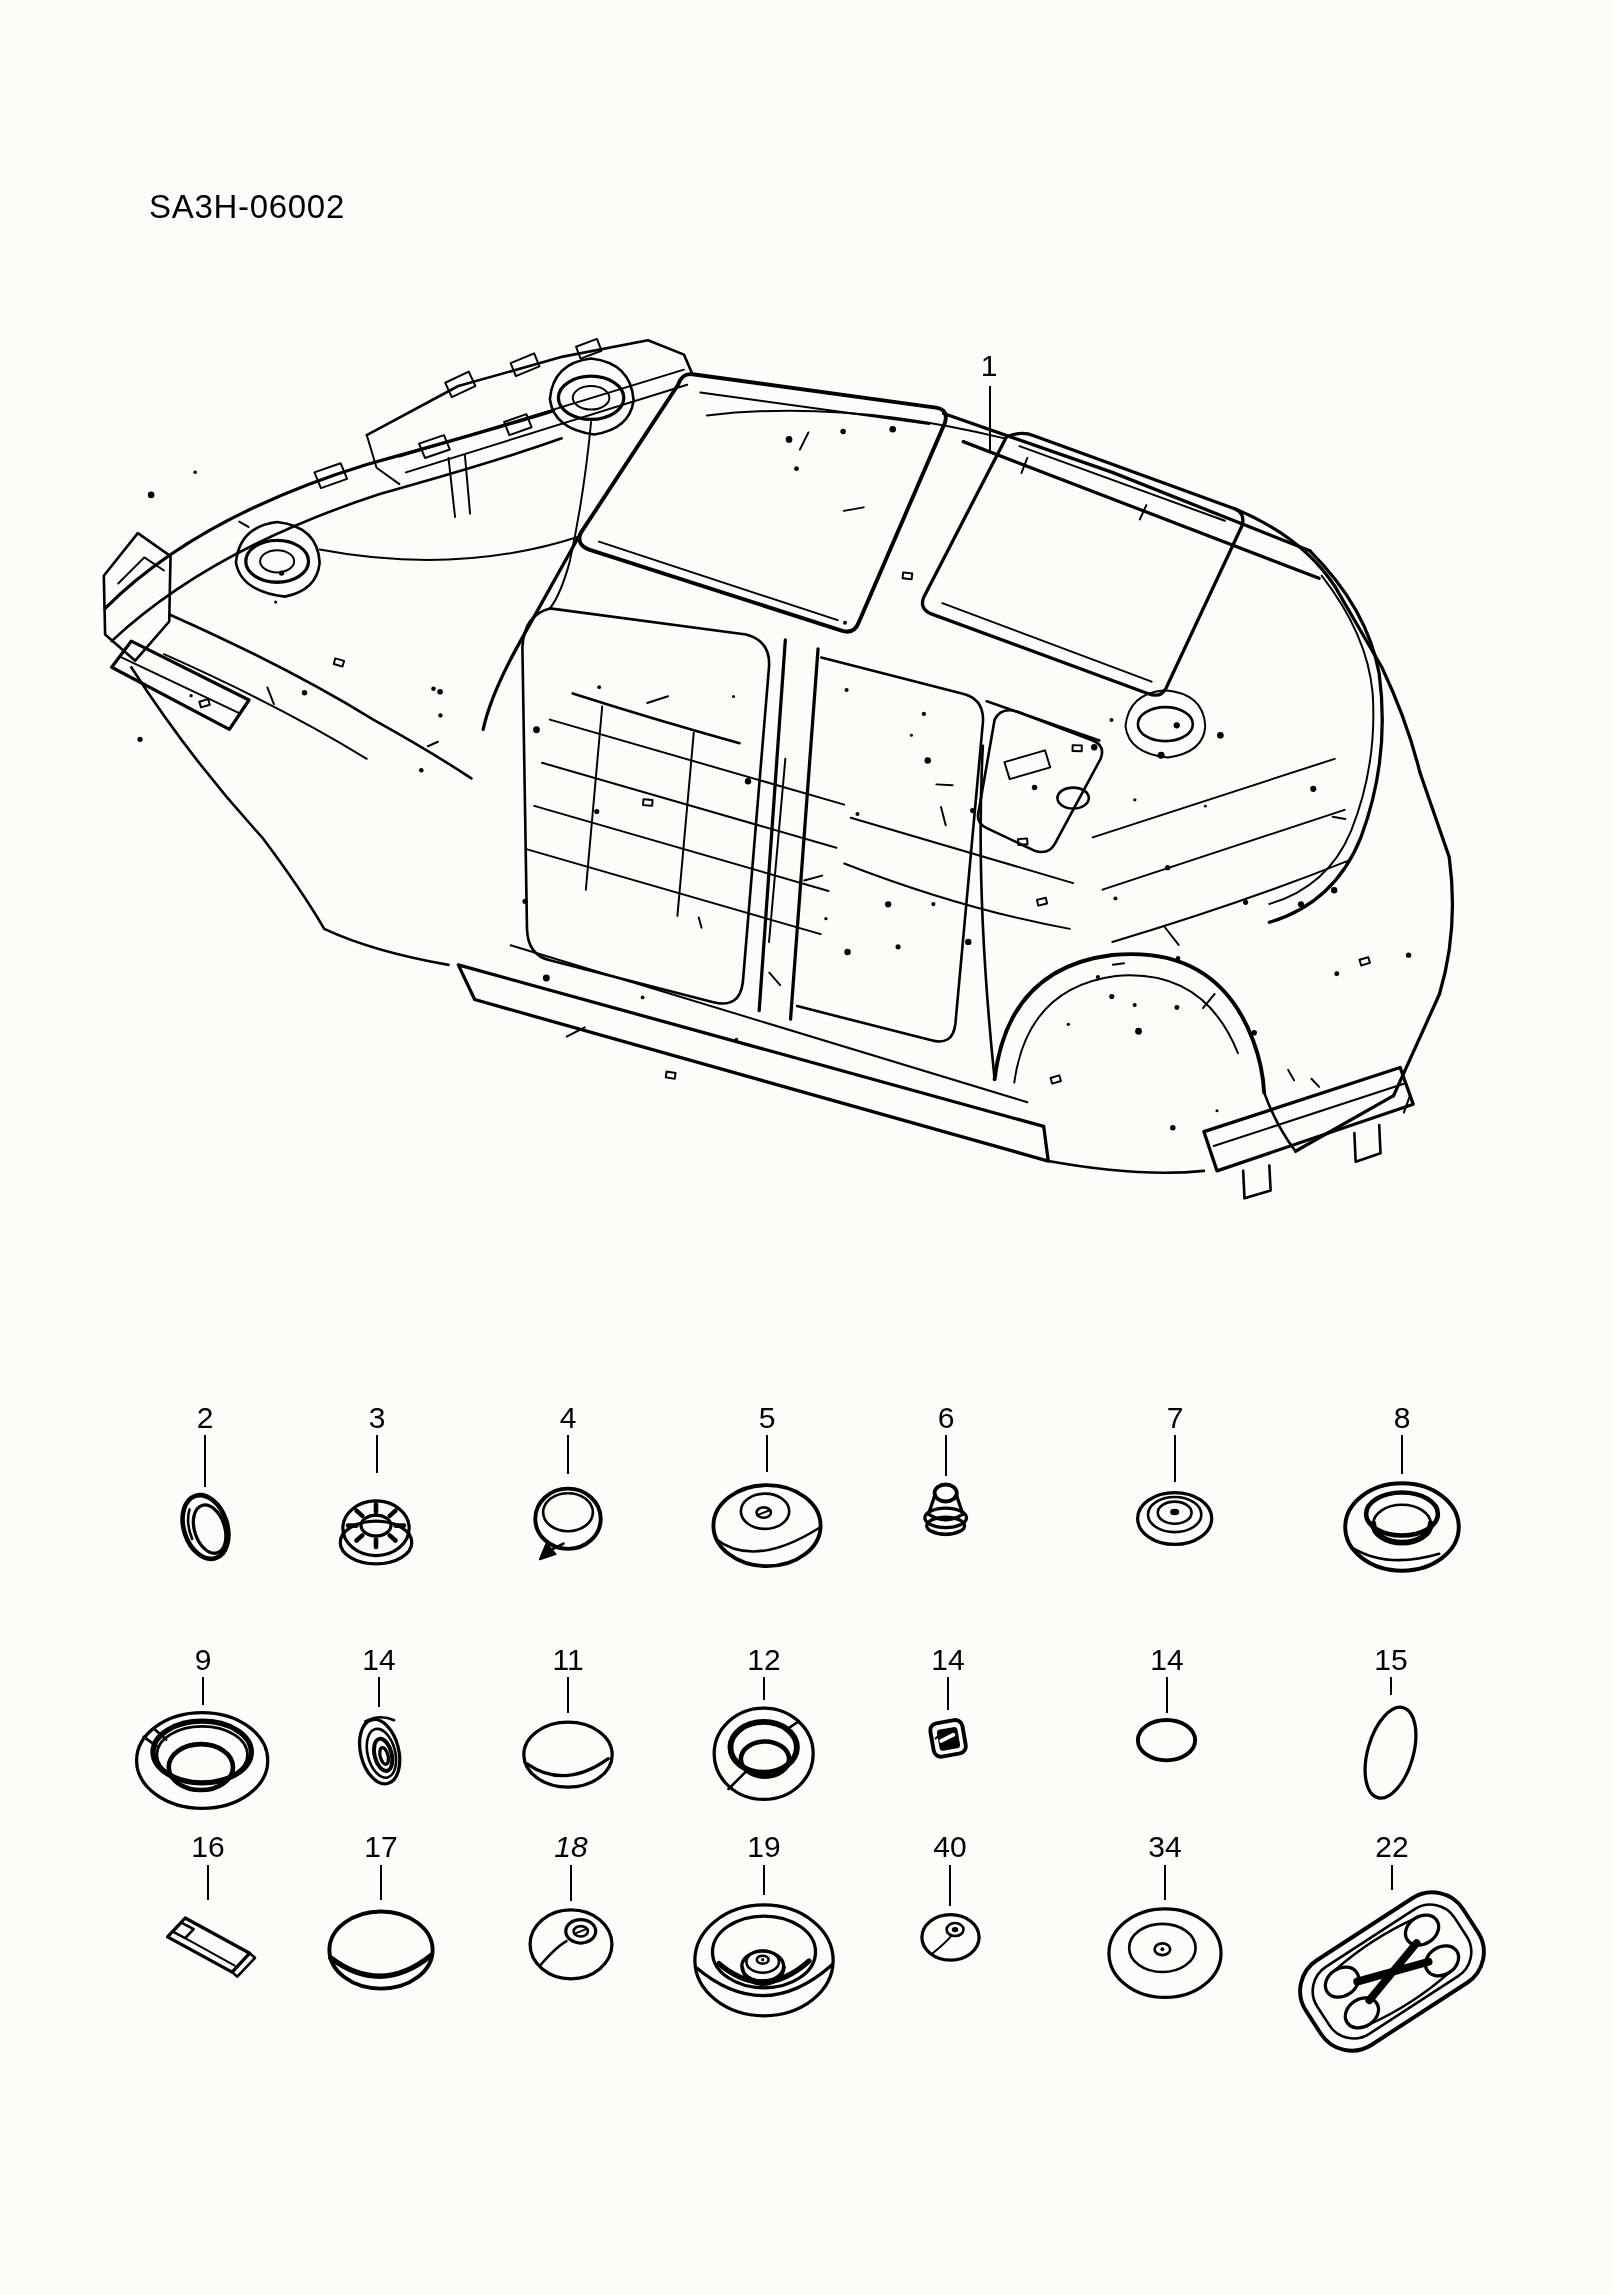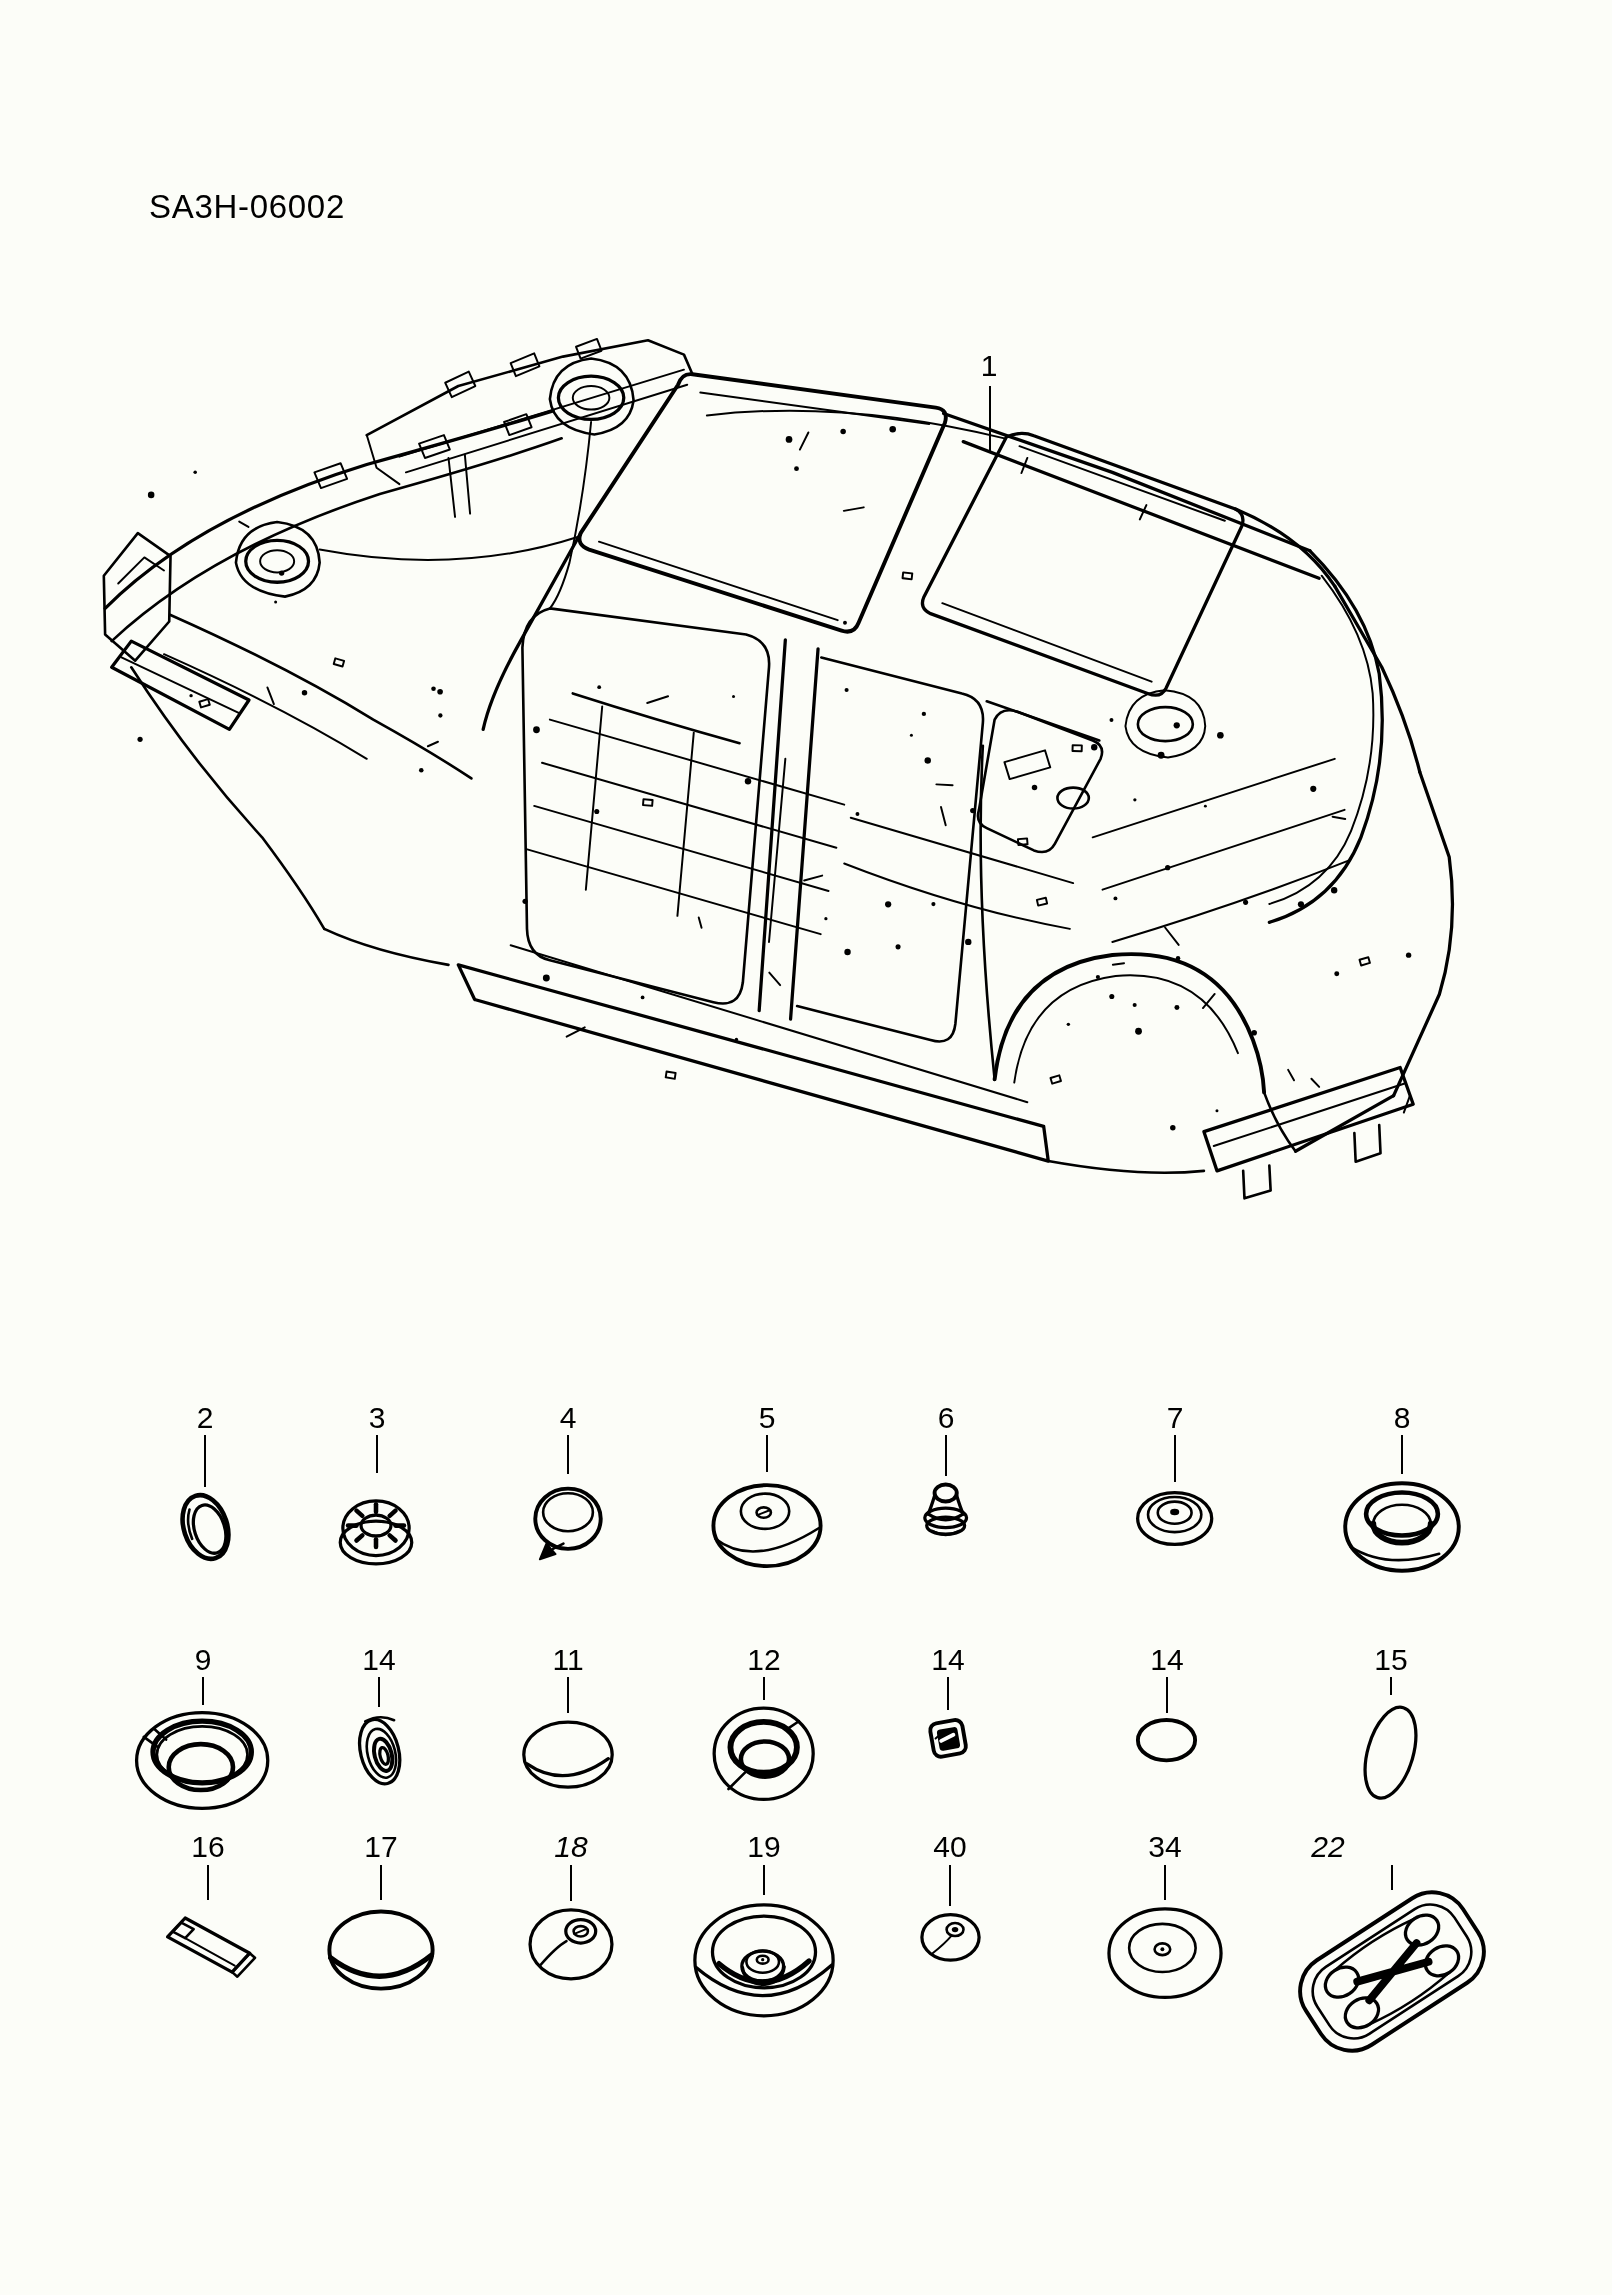--- a/index.html
+++ b/index.html
@@ -463,21 +463,21 @@
       <div class="part-icon" style="left: 1103px; top: 1903px;">
         <svg width="124" height="101" viewBox="0 0 190 155">
           <g fill="none" stroke="#000" stroke-linecap="round" stroke-linejoin="round">
             <ellipse cx="95" cy="77" rx="86" ry="68" stroke-width="5"></ellipse>
             <ellipse cx="91" cy="69" rx="51" ry="37" stroke-width="4"></ellipse>
             <ellipse cx="91" cy="71" rx="12" ry="9" stroke-width="4"></ellipse>
             <circle cx="91" cy="71" r="3" fill="#000" stroke="none"></circle>
           </g>
         </svg>
       </div>
-      <div class="callout-num" style="left: 1328px; top: 1832px; font-style: italic;">22</div>
+      <div class="callout-num" style="left: 1392px; top: 1832px;">22</div>
       <div class="leader" style="left: 1391px; top: 1865px; height: 25px;"></div>
       <div class="part-icon" style="left: 1284px; top: 1893px;">
         <svg width="216" height="157" viewBox="0 0 330 240">
           <g fill="none" stroke="#000" stroke-linecap="round" stroke-linejoin="round">
             <g transform="rotate(-33 165 120)">
               <rect x="22" y="43" width="286" height="154" rx="56" stroke-width="6"></rect>
               <rect x="40" y="59" width="250" height="122" rx="44" stroke-width="4"></rect>
               <ellipse cx="92" cy="92" rx="27" ry="21" stroke-width="5"></ellipse>
               <ellipse cx="238" cy="92" rx="27" ry="21" stroke-width="5"></ellipse>
               <ellipse cx="92" cy="148" rx="27" ry="21" stroke-width="5"></ellipse>

